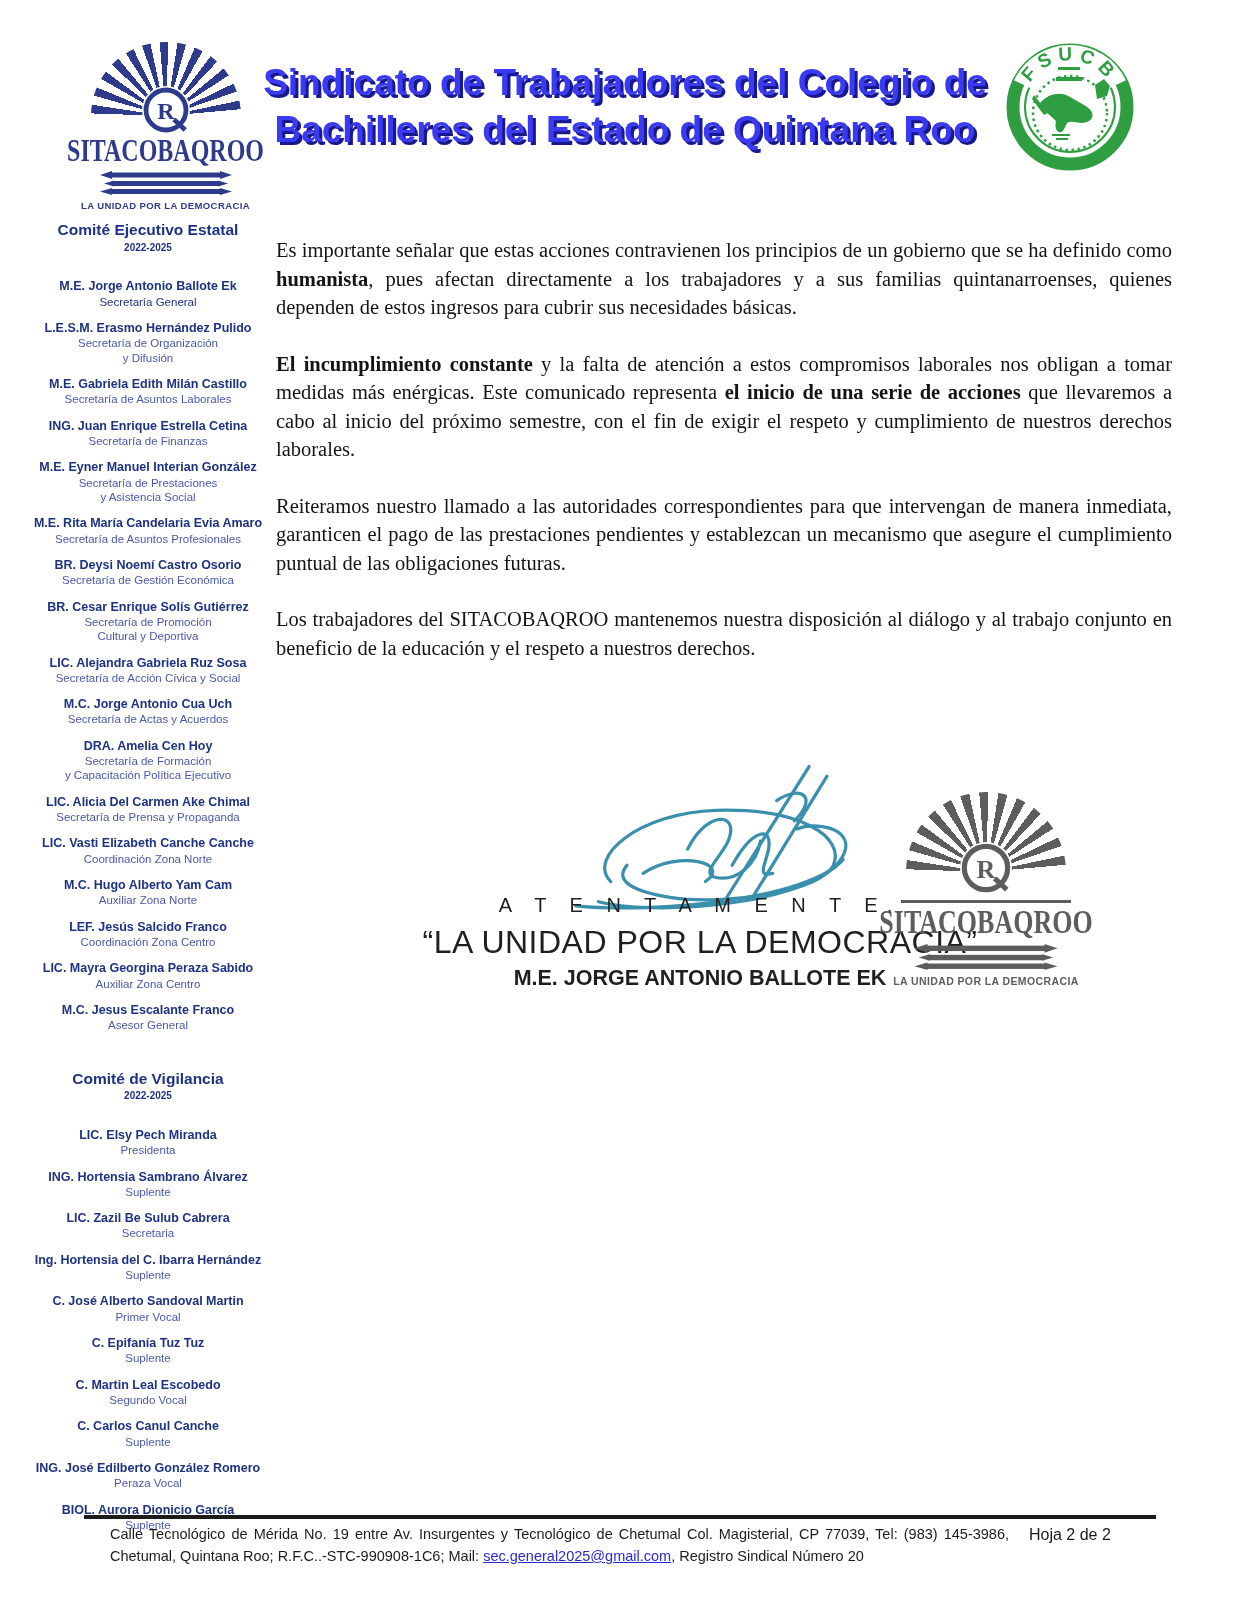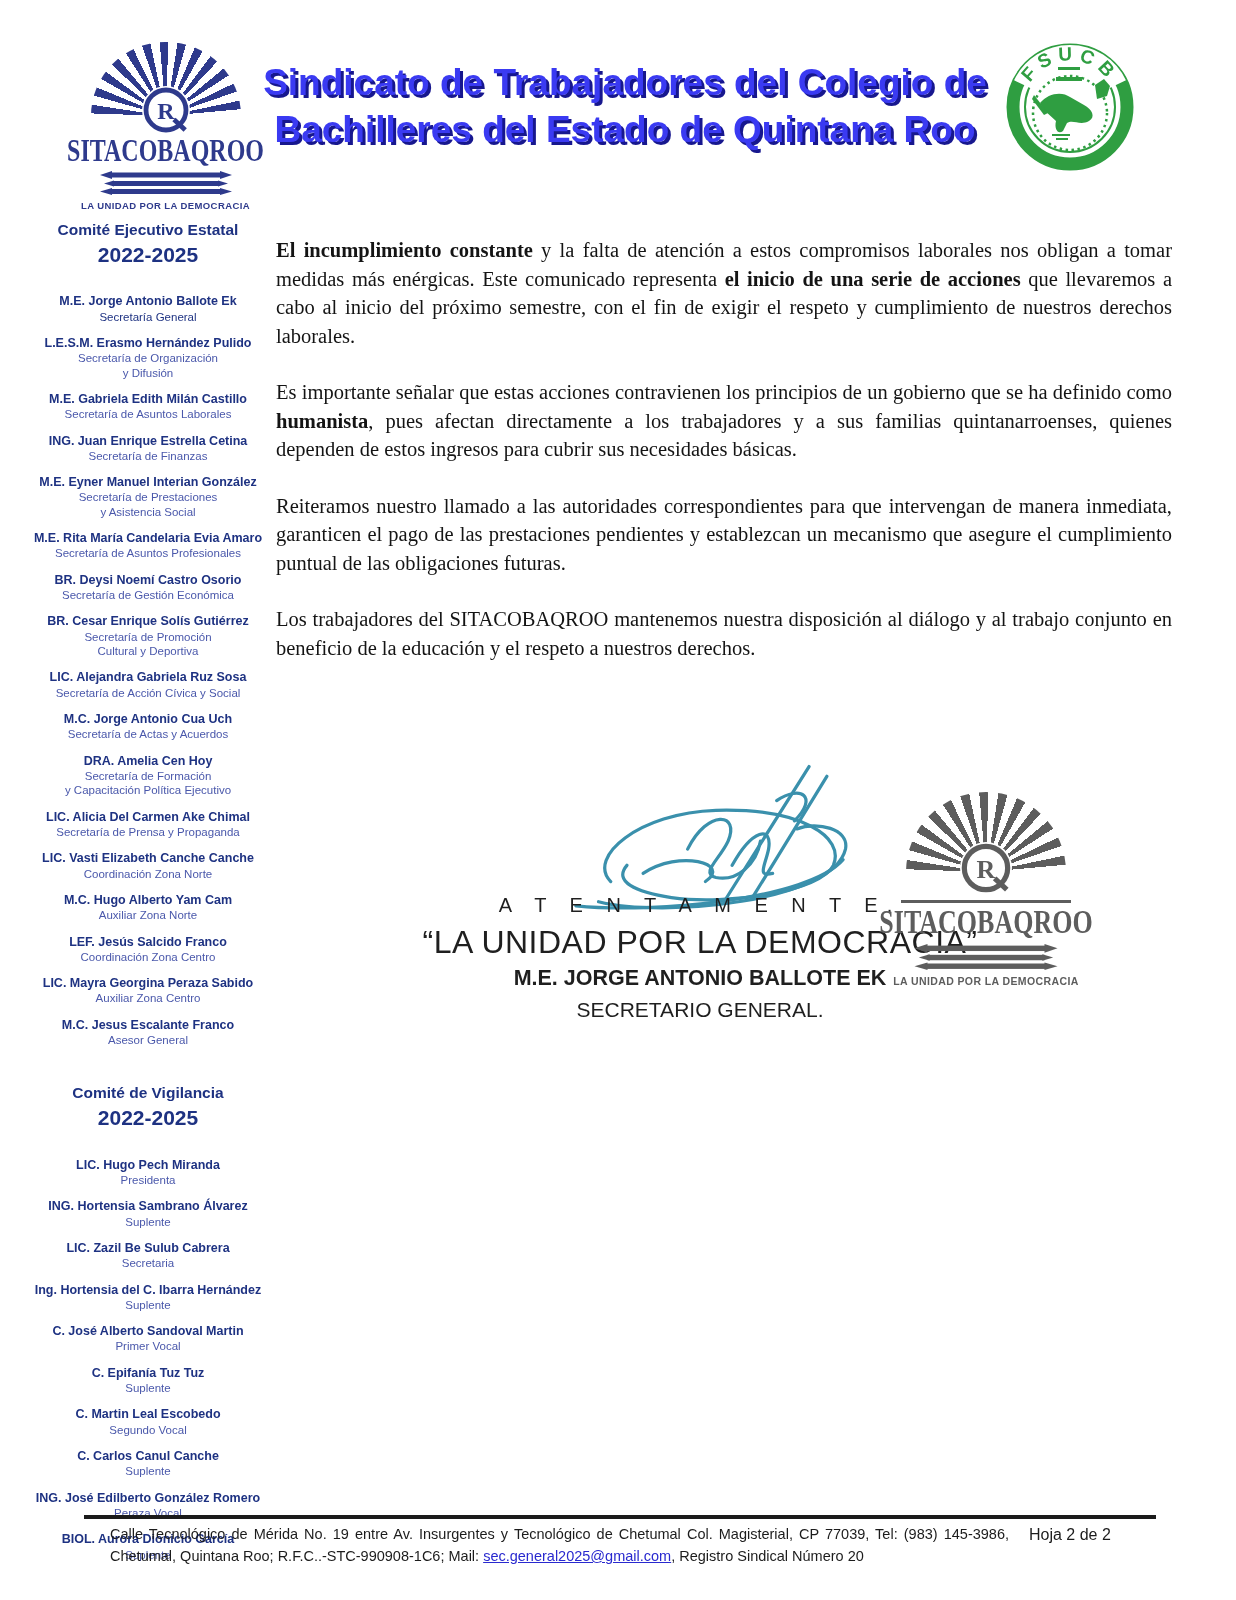--- a/index.html
+++ b/index.html
@@ -45,21 +45,21 @@
   }
 
   .fsucb-seal { position:absolute; left:1004px; top:40px; }
 
   
   .sidebar{
     position:absolute; left:24px; top:220px; width:248px; text-align:center;
   }
   .committee + .committee { margin-top:36px; }
   .committee-title{ font-size:15.5px; font-weight:bold; color:#1e3282; line-height:1.35; }
-  .committee-term { font-size:21px; font-weight:bold; color:#1e3282; line-height:1.35; margin-bottom:24px; }
+  .committee-term { font-size:10px; font-weight:bold; color:#1e3282; line-height:1.35; margin-bottom:24px; }
   .member { margin-bottom:11px; }
   .member-name { font-size:12.5px; font-weight:bold; color:#1e3282; line-height:1.3; }
   .member-role { font-size:11.5px; color:#4a58ab; line-height:1.25; white-space:pre-line; }
   .member.role-bold .member-role { font-weight:normal; color:#1e3282; }
 
   
   .letter-body{
     position:absolute; left:276px; top:236px; width:896px;
     font-family:"Liberation Serif", serif; font-size:20.5px; line-height:28.5px;
     color:#141414; text-align:justify;
@@ -216,21 +216,21 @@
         </div>
         <div class="member">
           <div class="member-name">M.C. Jesus Escalante Franco</div>
           <div class="member-role">Asesor General</div>
         </div>
       </div>
       <div class="committee">
         <div class="committee-title">Comité de Vigilancia</div>
         <div class="committee-term">2022-2025</div>
         <div class="member">
-          <div class="member-name">LIC. Hugo Pech Miranda</div>
+          <div class="member-name">LIC. Elsy Pech Miranda</div>
           <div class="member-role">Presidenta</div>
         </div>
         <div class="member">
           <div class="member-name">ING. Hortensia Sambrano Álvarez</div>
           <div class="member-role">Suplente</div>
         </div>
         <div class="member">
           <div class="member-name">LIC. Zazil Be Sulub Cabrera</div>
           <div class="member-role">Secretaria</div>
         </div>
@@ -259,22 +259,22 @@
           <div class="member-role">Peraza Vocal</div>
         </div>
         <div class="member">
           <div class="member-name">BIOL. Aurora Dionicio García</div>
           <div class="member-role">Suplente</div>
         </div>
       </div>
     </aside>
 
   <main class="letter-body" id="letter-body">
+      <p><span>Es importante señalar que estas acciones contravienen los principios de un gobierno que se ha definido como </span><b>humanista</b><span>, pues afectan directamente a los trabajadores y a sus familias quintanarroenses, quienes dependen de estos ingresos para cubrir sus necesidades básicas.</span></p>
       <p><b>El incumplimiento constante</b><span> y la falta de atención a estos compromisos laborales nos obligan a tomar medidas más enérgicas. Este comunicado representa </span><b>el inicio de una serie de acciones</b><span> que llevaremos a cabo al inicio del próximo semestre, con el fin de exigir el respeto y cumplimiento de nuestros derechos laborales.</span></p>
-      <p><span>Es importante señalar que estas acciones contravienen los principios de un gobierno que se ha definido como </span><b>humanista</b><span>, pues afectan directamente a los trabajadores y a sus familias quintanarroenses, quienes dependen de estos ingresos para cubrir sus necesidades básicas.</span></p>
       <p><span>Reiteramos nuestro llamado a las autoridades correspondientes para que intervengan de manera inmediata, garanticen el pago de las prestaciones pendientes y establezcan un mecanismo que asegure el cumplimiento puntual de las obligaciones futuras.</span></p>
       <p><span>Los trabajadores del SITACOBAQROO mantenemos nuestra disposición al diálogo y al trabajo conjunto en beneficio de la educación y el respeto a nuestros derechos.</span></p>
     </main>
 
   <section class="sig-section">
     <svg class="sig-scribble" viewBox="0 0 380 210">
       <g fill="none" stroke="#3a90ac" stroke-width="4" stroke-linecap="round">
         <path d="M55,160 C25,130 90,75 185,72 C290,69 345,105 330,140 C315,172 200,190 130,180 C85,173 58,160 75,140"></path>
         <path d="M40,185 C120,205 330,185 345,120 C350,95 310,85 285,95"></path>
         <path d="M150,120 C175,70 215,75 200,110 C190,132 165,150 185,155 C210,160 235,140 240,110"></path>
@@ -284,21 +284,20 @@
         <path d="M260,60 C290,40 312,55 282,85"></path>
         <path d="M12,190 C110,200 300,182 342,133"></path>
         <path d="M95,150 C140,120 205,138 172,160"></path>
       </g>
     </svg>
 
     <div class="sig-text">
       <div class="sig-salutation">A T E N T A M E N T E.</div>
       <div class="sig-motto">“LA UNIDAD POR LA DEMOCRACIA”</div>
       <div class="sig-name">M.E. JORGE ANTONIO BALLOTE EK</div>
-      <div class="sig-role">SECRETARIO GENERAL.</div>
     </div>
 
     <div class="logo sig-logo">
       <div class="rays"></div>
       <div class="monogram">
         <svg width="52" height="52" viewBox="0 0 60 60">
           <circle cx="30" cy="30" r="25" fill="#fff" stroke="#5d5d5d" stroke-width="6"></circle>
           <text x="30" y="41" text-anchor="middle" font-family="Liberation Serif, serif" font-size="30" font-weight="bold" fill="#5d5d5d">R</text>
           <line x1="40" y1="42" x2="54" y2="55" stroke="#5d5d5d" stroke-width="6"></line>
         </svg>

